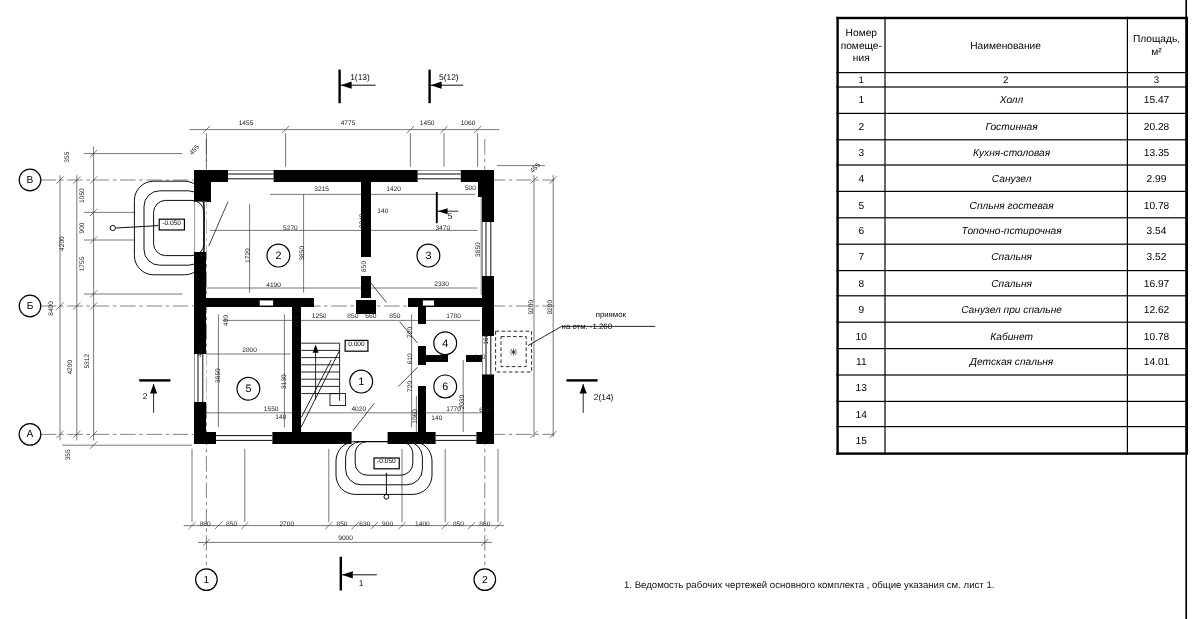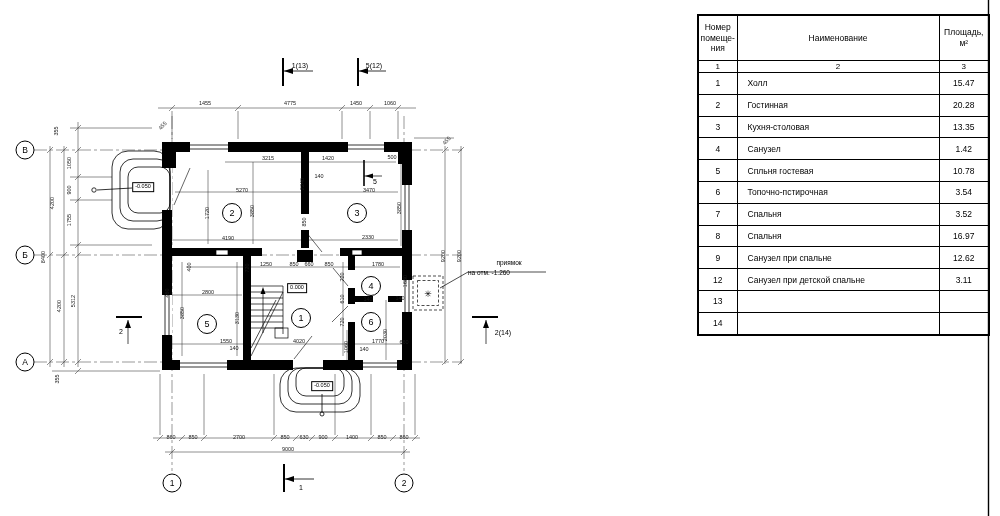--- a/index.html
+++ b/index.html
@@ -30,21 +30,21 @@
   
   #sched-title{position:absolute;left:697px;top:1px;width:291px;text-align:center;font-size:9.5px;}
   table.sched{position:absolute;left:697px;top:14px;width:291px;border-collapse:collapse;
               table-layout:fixed;font-size:8.5px;border:2px solid #000;}
   .sched th,.sched td{border:1px solid #000;padding:0;vertical-align:middle;font-weight:normal;
                       overflow:hidden;white-space:nowrap;}
   .sched th{height:44px;white-space:pre-line;text-align:center;line-height:1.25;}
   .sched tr.irow td{height:11px;text-align:center;font-size:8px;}
   .sched tr.drow td{height:20.8px;}
   .c-num{text-align:center;}
-  .c-name{text-align:left;padding-left:10px !important;}
+  .c-name{text-align:center;padding-left:10px !important;font-style:italic;}
   .c-area{text-align:center;}
   
   #footer-note{position:absolute;left:520px;top:483px;font-size:8px;color:#111;white-space:nowrap;}
 </style>
 </head>
 <body>
 
 <div id="sheet">
 
 
@@ -392,21 +392,21 @@
           <td class="c-area">20.28</td>
         </tr>
         <tr class="drow">
           <td class="c-num">3</td>
           <td class="c-name">Кухня-столовая</td>
           <td class="c-area">13.35</td>
         </tr>
         <tr class="drow">
           <td class="c-num">4</td>
           <td class="c-name">Санузел</td>
-          <td class="c-area">1.42</td>
+          <td class="c-area">2.99</td>
         </tr>
         <tr class="drow">
           <td class="c-num">5</td>
           <td class="c-name">Спльня гостевая</td>
           <td class="c-area">10.78</td>
         </tr>
         <tr class="drow">
           <td class="c-num">6</td>
           <td class="c-name">Топочно-пстирочная</td>
           <td class="c-area">3.54</td>
@@ -420,31 +420,42 @@
           <td class="c-num">8</td>
           <td class="c-name">Спальня</td>
           <td class="c-area">16.97</td>
         </tr>
         <tr class="drow">
           <td class="c-num">9</td>
           <td class="c-name">Санузел при спальне</td>
           <td class="c-area">12.62</td>
         </tr>
         <tr class="drow">
-          <td class="c-num">12</td>
-          <td class="c-name">Санузел при детской спальне</td>
-          <td class="c-area">3.11</td>
+          <td class="c-num">10</td>
+          <td class="c-name">Кабинет</td>
+          <td class="c-area">10.78</td>
+        </tr>
+        <tr class="drow">
+          <td class="c-num">11</td>
+          <td class="c-name">Детская спальня</td>
+          <td class="c-area">14.01</td>
         </tr>
         <tr class="drow">
           <td class="c-num">13</td>
           <td class="c-name"></td>
           <td class="c-area"></td>
         </tr>
         <tr class="drow">
           <td class="c-num">14</td>
           <td class="c-name"></td>
           <td class="c-area"></td>
         </tr>
+        <tr class="drow">
+          <td class="c-num">15</td>
+          <td class="c-name"></td>
+          <td class="c-area"></td>
+        </tr>
       </tbody>
   </table>
 
+  <div id="footer-note">1. Ведомость  рабочих чертежей основного комплекта , общие указания см. лист 1.</div>
 
 </div>
 
 </body></html>

